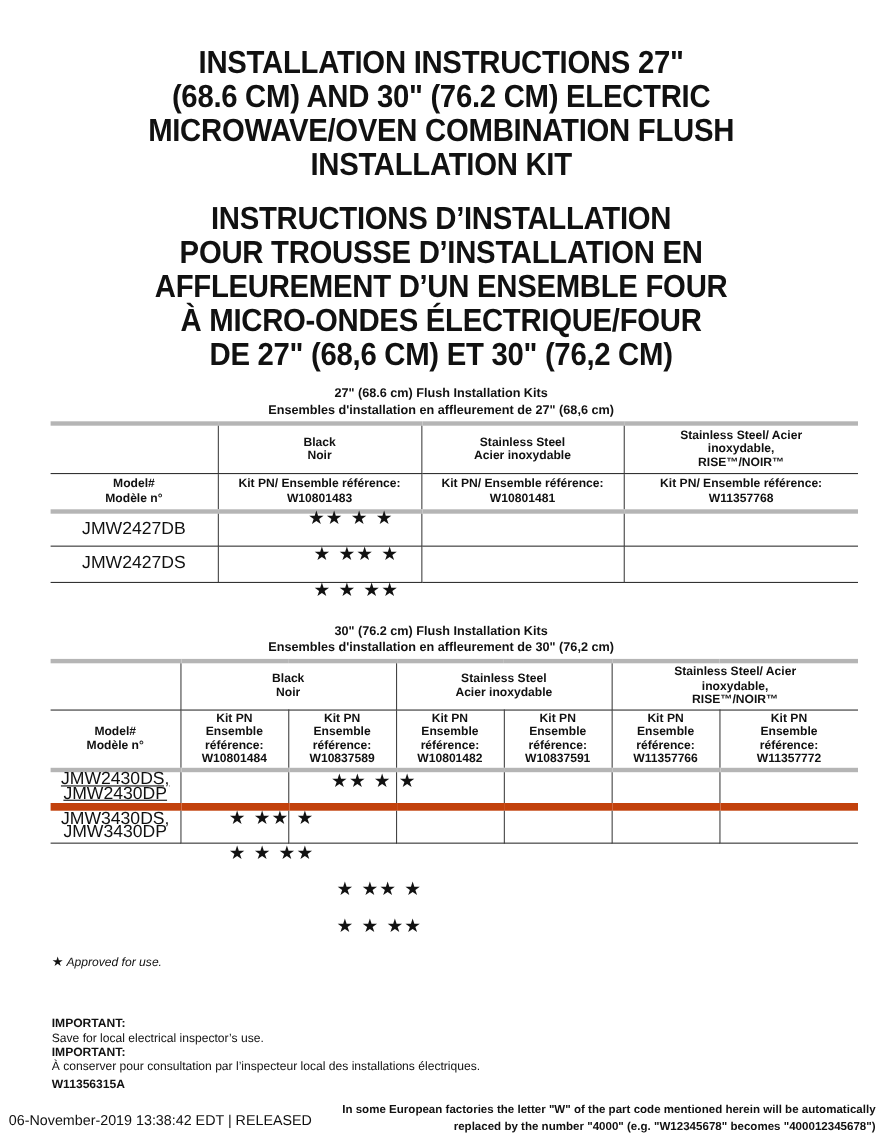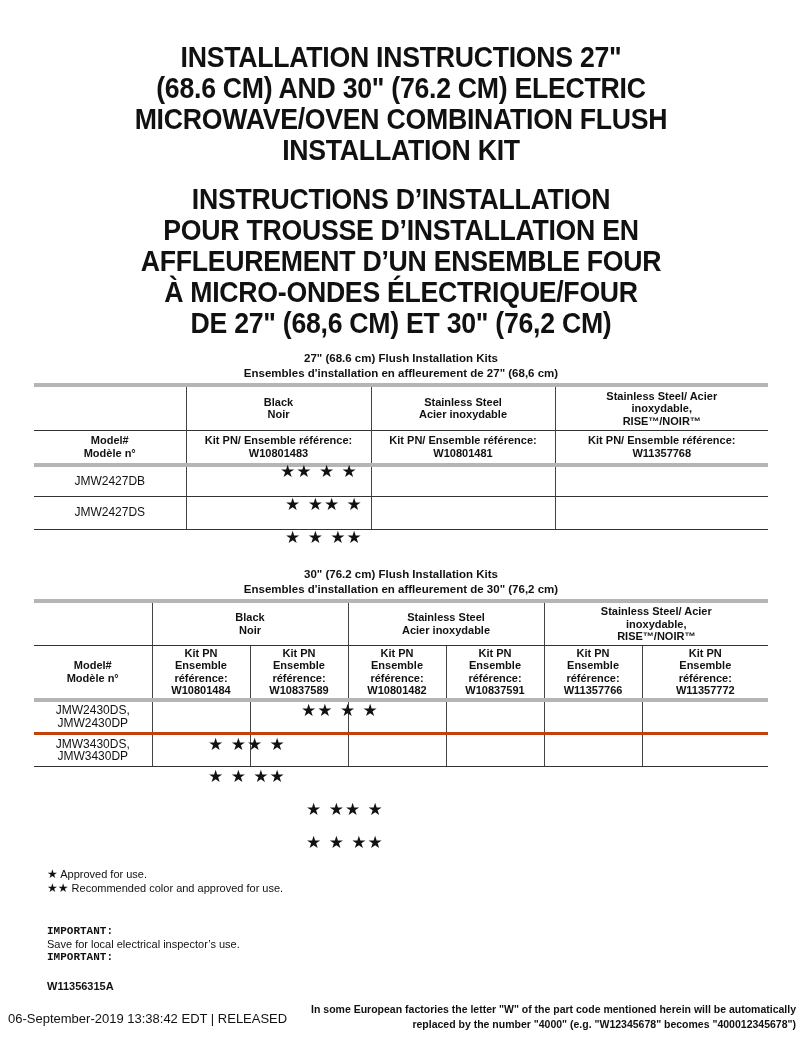--- a/index.html
+++ b/index.html
@@ -5,38 +5,38 @@
   html, body { margin:0; padding:0; background:#fff; }
   body { width:802px; height:1037px; position:relative; overflow:hidden;
          font-family:"Liberation Sans", sans-serif; color:#111; }
   .title { position:absolute; left:0; width:802px; text-align:center;
            font-weight:bold; font-size:29px; line-height:31px; letter-spacing:-0.3px; transform:scaleX(0.92); transform-origin:center; }
   .title-en { top:42px; }
   .title-fr { top:184px; }
   .title div { white-space:nowrap; }
   .tbl-caption { position:absolute; left:0; width:802px; text-align:center;
                  font-weight:bold; font-size:11.5px; line-height:15px; }
-  table.kit { position:absolute; left:34px; border-collapse:collapse; table-layout:fixed;
+  table.kit { position:absolute; left:46px; border-collapse:collapse; table-layout:fixed;
               font-size:11px; }
   table.kit td { border-left:1px solid #444; border-right:1px solid #444; text-align:center; vertical-align:middle;
                  padding:0 2px; line-height:12.5px; }
   table.kit tr td:first-child { border-left:none; }
   table.kit tr td:last-child { border-right:none; }
   table.kit tr.hdr td { font-weight:bold; }
   .b-gray-top { border-top:4px solid #b5b5b5; }
   .b-gray-bot { border-bottom:4px solid #b5b5b5; }
   .b-dark-bot { border-bottom:1px solid #333; }
-  .b-gray-bot-thin { border-bottom:3px solid #c2410c; }
-  .model-cell { font-weight:normal; font-size:12px; }
+  .b-gray-bot-thin { border-bottom:7px solid #c2410c;text-decoration:underline; }
+  .model-cell { font-weight:normal; font-size:16px; }
   .stars { position:absolute; font-size:17px; letter-spacing:1px; white-space:nowrap; line-height:17px; font-family:"DejaVu Sans", sans-serif; }
   .legend { position:absolute; left:47px; top:868px; font-size:11px; line-height:13.5px; }
-  .legend .row { white-space:nowrap; }
+  .legend .row { white-space:nowrap;font-style:italic; }
   .legend .sym { font-family:"DejaVu Sans", sans-serif; font-size:12px; }
   .imp { position:absolute; left:47px; font-size:11px; line-height:13px; }
-  .imp b { display:block;font-family:Liberation Mono, monospace; }
+  .imp b { display:block; }
   .part { position:absolute; left:47px; top:980px; font-weight:bold; font-size:11px; }
   .release { position:absolute; left:8px; top:1011px; font-size:13px; }
   .euro-note { position:absolute; right:6px; top:1002px; text-align:right; font-weight:bold; font-size:10.5px; line-height:15px; }
 </style>
 </head>
 <body>
 
 <div class="title title-en">
   <div>INSTALLATION INSTRUCTIONS 27"</div>
   <div>(68.6 CM) AND 30" (76.2 CM) ELECTRIC</div>
@@ -224,34 +224,31 @@
 <div class="stars" style="left:208px; top:736px;">★ ★★ ★</div>
 <div class="stars" style="left:208px; top:768px;">★ ★ ★★</div>
 <div class="stars" style="left:306px; top:801px;">★ ★★ ★</div>
 <div class="stars" style="left:306px; top:834px;">★ ★ ★★</div>
 
 <div class="legend">
   <div class="row">
     <span class="sym">★</span>
     <span>Approved for use.</span>
   </div>
-  <div class="row">
-    <span class="sym">★★</span>
-    <span>Recommended color and approved for use.</span>
-  </div>
 </div>
 
 <div class="imp" style="top:925px;">
   <b>IMPORTANT:</b>
   <span>Save for local electrical inspector’s use.</span>
 </div>
 <div class="imp" style="top:951px;">
   <b>IMPORTANT:</b>
+  <span>À conserver pour consultation par l’inspecteur local des installations électriques.</span>
 </div>
 
 <div class="part">W11356315A</div>
 
-<div class="release">06-September-2019 13:38:42 EDT | RELEASED</div>
+<div class="release">06-November-2019 13:38:42 EDT | RELEASED</div>
 
 <div class="euro-note">
   <div>In some European factories the letter "W" of the part code mentioned herein will be automatically</div>
   <div>replaced by the number "4000" (e.g. "W12345678" becomes "400012345678")</div>
 </div>
 
 </body></html>

